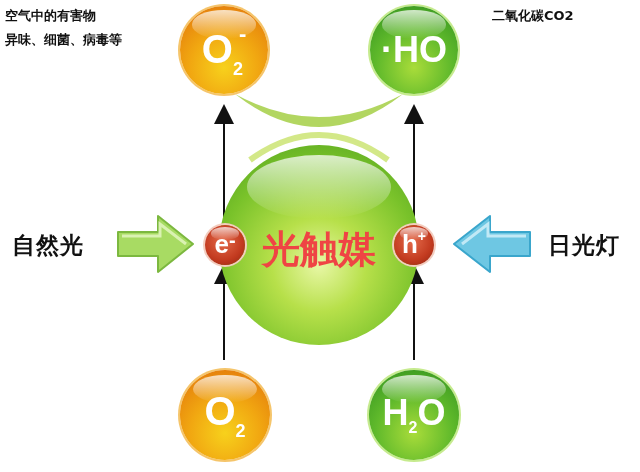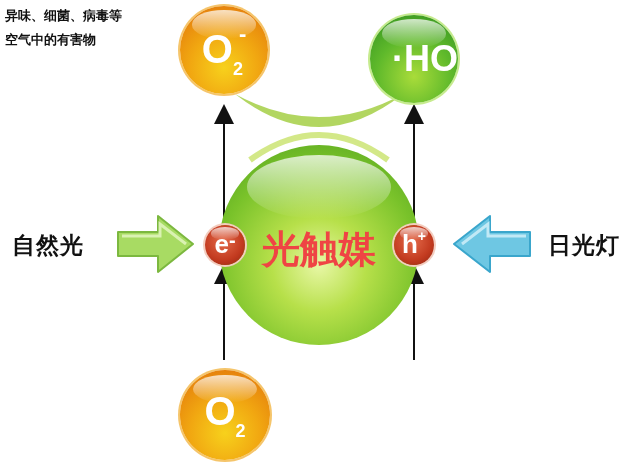--- a/index.html
+++ b/index.html
@@ -45,34 +45,35 @@
       <path d="M122,236 L160,236 L160,224 L186,244" fill="none" stroke="#e6f7c6" stroke-width="3" opacity="0.8"></path>
     </g>
 
     <g>
       <path d="M530,232 L490,232 L490,216 L454,244 L490,272 L490,256 L530,256 z" fill="#6ec7e3" stroke="#3aa6cc" stroke-width="2" stroke-linejoin="round"></path>
       <path d="M526,236 L488,236 L488,224 L462,244" fill="none" stroke="#d6f1fa" stroke-width="3" opacity="0.8"></path>
     </g>
   </svg>
 
   <div class="txt note" style="left:5px;top:4px;">
+    <div>空气中的有害物</div>
     <div>异味、细菌、病毒等</div>
-    <div>空气中的有害物</div>
   </div>
 
   <div class="txt note" style="left:492px;top:4px;">
+    <div>二氧化碳CO2</div>
   </div>
 
   <div class="ball orange" style="left:180px;top:6px;width:88px;height:88px;">
     <span class="label-main">
       <span>O</span><span class="sub">2</span><span class="sup">-</span>
     </span>
   </div>
 
-  <div class="ball green" style="left:370px;top:15px;width:88px;height:88px;justify-content:flex-end;">
+  <div class="ball green" style="left:370px;top:6px;width:88px;height:88px;">
     <span class="label-main" style="font-size:36px;">·HO</span>
   </div>
 
   <div class="ball bigball" style="left:219px;top:145px;width:200px;height:200px;"></div>
   <div class="center-label" style="left:262px;top:224px;">光触媒</div>
 
   <div class="ball red" style="left:205px;top:225px;width:40px;height:40px;z-index:4;">
     <span style="font-size:26px;line-height:1;margin-top:-4px;"><span>e</span><span style="font-size:20px;vertical-align:6px;">-</span></span>
   </div>
 
@@ -80,14 +81,17 @@
     <span style="font-size:26px;line-height:1;margin-top:-4px;"><span>h</span><span style="font-size:14px;vertical-align:12px;">+</span></span>
   </div>
 
   <div class="txt side" style="left:12px;top:230px;">自然光</div>
   <div class="txt side" style="left:548px;top:230px;">日光灯</div>
 
   <div class="ball orange" style="left:180px;top:370px;width:90px;height:90px;">
     <span class="label-main"><span>O</span><span class="sub">2</span></span>
   </div>
 
+  <div class="ball green" style="left:369px;top:370px;width:90px;height:90px;">
+    <span class="label-main" style="font-size:36px;"><span>H</span><span class="sub" style="font-size:16px;vertical-align:-8px;">2</span><span>O</span></span>
+  </div>
 
 </div>
 
 </body></html>

